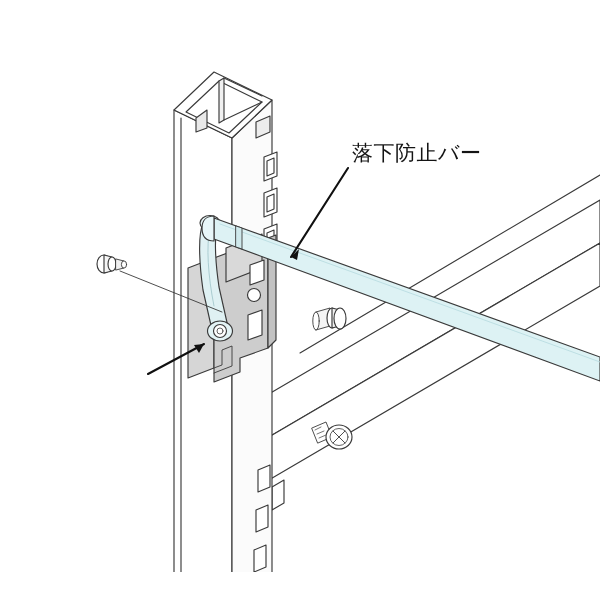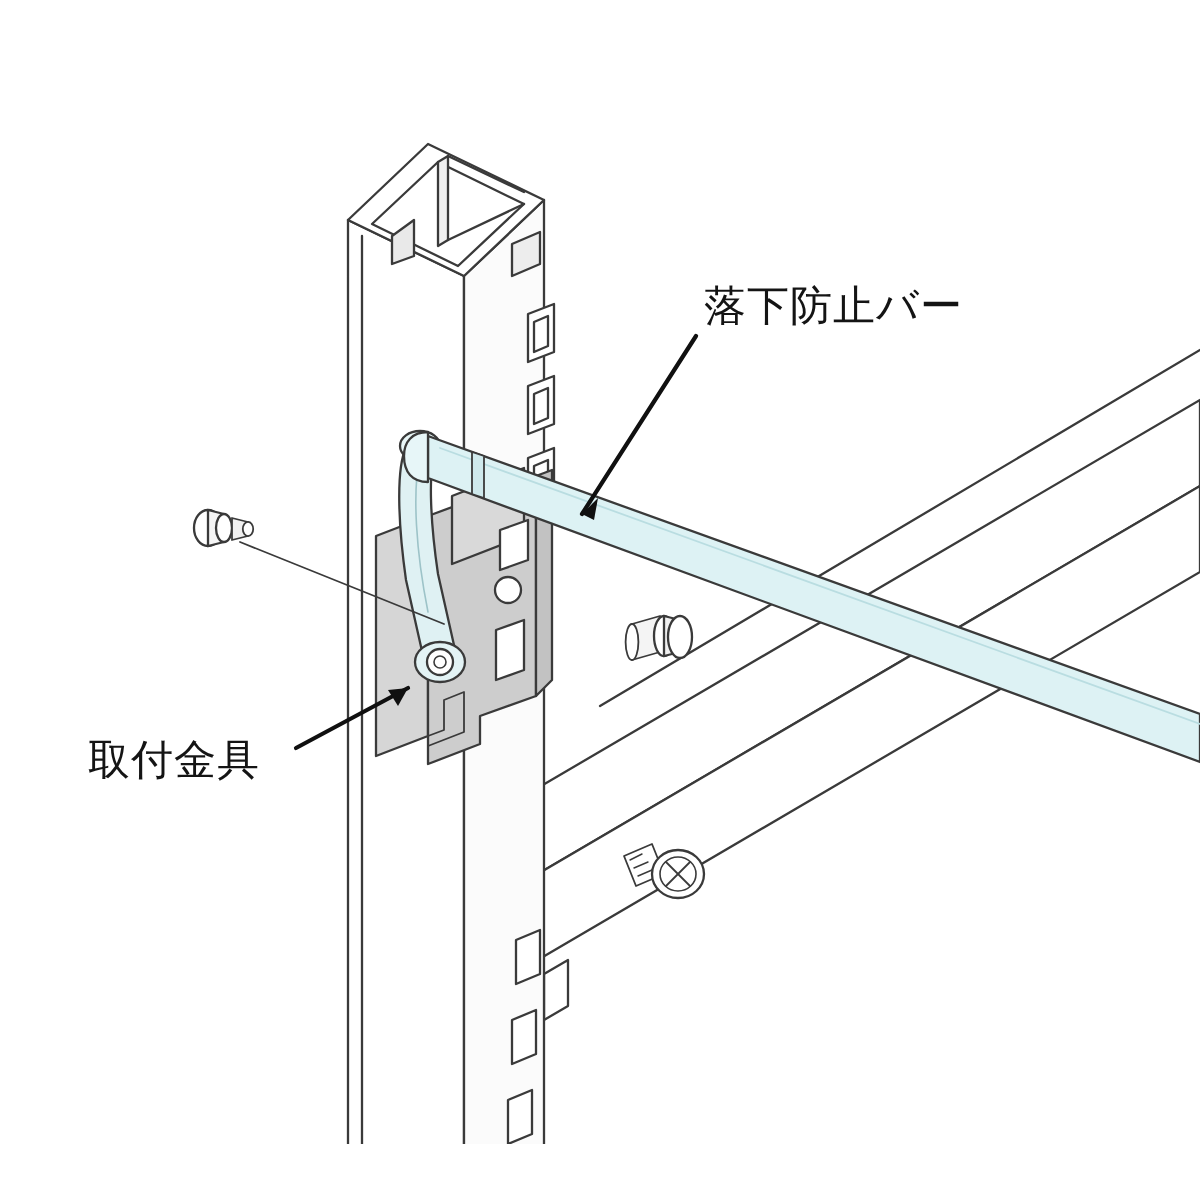--- a/index.html
+++ b/index.html
@@ -215,15 +215,14 @@
 
         <line x1="148" y1="374" x2="204" y2="344" stroke="#101010" stroke-width="2.1"></line>
         <polygon points="204,344 194,345 199,353" fill="#101010" stroke="none"></polygon>
       </g>
 
     </g>
   </svg>
 
   <div class="label-text" id="label-bar">落下防止バー</div>
 
-  <div class="label-text" id="label-bracket">取付金具</div>
 
 </div>
 
 </body></html>

